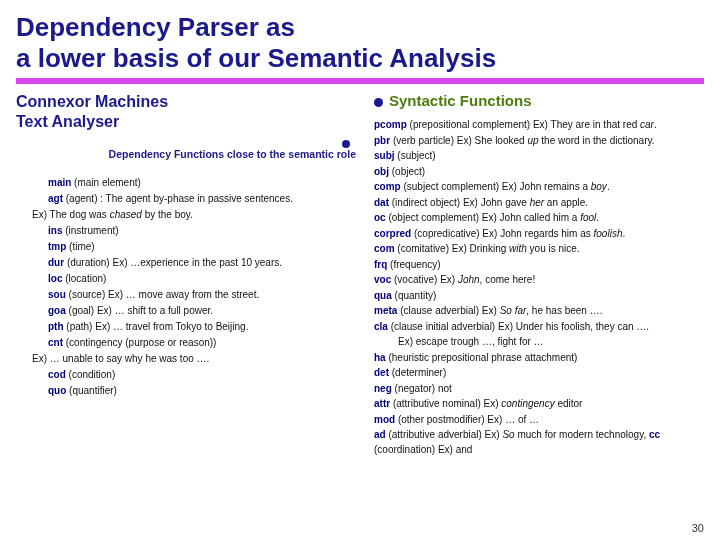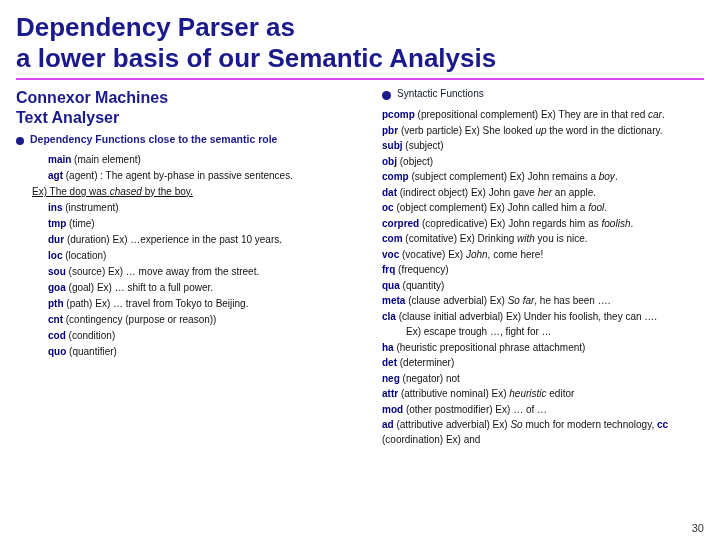--- a/index.html
+++ b/index.html
@@ -18,26 +18,26 @@
       position: relative;
     }
     .title {
       font-size: 26px;
       font-weight: bold;
       color: #1a1a8c;
       line-height: 1.2;
       margin-bottom: 4px;
     }
     .title-underline {
-      border-bottom: 2px solid #d946ef;
+      border-bottom: 6px solid #d946ef;
       margin-bottom: 8px;
     }
     .main-content {
       display: flex;
-      gap: 16px;
+      gap: 8px;
     }
     .left-col {
       width: 340px;
       flex-shrink: 0;
     }
     .right-col {
       flex: 1;
       padding-left: 10px;
     }
     .connexor-title {
@@ -52,44 +52,45 @@
       height: 8px;
       background: #1a1a8c;
       border-radius: 50%;
       margin-right: 6px;
       margin-top: 3px;
       flex-shrink: 0;
     }
     .dep-functions-header {
       display: flex;
       align-items: flex-end;
-      margin-bottom: 8px;
+      margin-bottom: 16px;
       margin-top: 4px;
+      flex-direction: column;
     }
     .dep-functions-text {
       font-size: 10.5px;
       font-weight: bold;
       color: #1a1a8c;
     }
     .entry {
       margin-bottom: 2px;
       line-height: 1.4;
       color: #111;
       font-size: 10px;
     }
     .entry-key {
       font-weight: bold;
       color: #000080;
       padding-left: 32px;
     }
     .italic { }
     .syntactic-title {
-      font-size: 10px;
-      font-weight: normal;
-      color: #0f172a;
+      font-size: 15px;
+      font-weight: bold;
+      color: #4d7c0f;
       margin-bottom: 3px;
     }
     .syn-entry {
       font-size: 10px;
       line-height: 1.45;
       color: #111;
       margin-bottom: 1px;
     }
     .syn-key {
       font-weight: bold;
@@ -151,21 +152,21 @@
         <div class="bullet-dot"></div>
         <span class="dep-functions-text">Dependency Functions close to the semantic role</span>
       </div>
 
       <div class="entry">
         <span class="entry-key">main</span><span> (main element)</span>
       </div>
       <div class="entry">
         <span class="entry-key">agt</span><span> (agent) : The agent by-phase in passive sentences.</span>
       </div>
-      <div class="entry" style="padding-left:16px;text-decoration:underline;">
+      <div class="entry" style="padding-left:16px;">
         <span>Ex) The dog was <span style="font-style:italic">chased</span> by the boy.</span>
       </div>
       <div class="entry">
         <span class="entry-key">ins</span><span> (instrument)</span>
       </div>
       <div class="entry">
         <span class="entry-key">tmp</span><span> (time)</span>
       </div>
       <div class="entry">
         <span class="entry-key">dur</span><span> (duration)   Ex) …experience <span class="italic">in</span> the past 10 years.</span>
@@ -177,20 +178,23 @@
         <span class="entry-key">sou</span><span> (source)      Ex) … move away <span class="italic">from</span> the street.</span>
       </div>
       <div class="entry">
         <span class="entry-key">goa</span><span> (goal)         Ex) … shift <span class="italic">to</span> a full power.</span>
       </div>
       <div class="entry">
         <span class="entry-key">pth</span><span> (path)          Ex) … travel from Tokyo <span class="italic">to</span> Beijing.</span>
       </div>
       <div class="entry">
         <span class="entry-key">cnt</span><span> (contingency (purpose or reason))</span>
+      </div>
+      <div class="entry" style="padding-left:16px;">
+        <span>Ex) … unable to say <span class="italic">why</span> he was too ….</span>
       </div>
       <div class="entry">
         <span class="entry-key">cod</span><span> (condition)</span>
       </div>
       <div class="entry">
         <span class="entry-key">quo</span><span> (quantifier)</span>
       </div>
     </div>
 
     <div class="right-col">
@@ -220,24 +224,24 @@
       <div class="syn-entry">
         <span class="syn-key">oc</span><span> (object complement)    Ex) John called him a <span class="syn-ex">fool</span>.</span>
       </div>
       <div class="syn-entry">
         <span class="syn-key">corpred</span><span> (copredicative)    Ex) John regards him as <span class="syn-ex">foolish</span>.</span>
       </div>
       <div class="syn-entry">
         <span class="syn-key">com</span><span> (comitative)              Ex) Drinking <span class="syn-ex">with</span> you is nice.</span>
       </div>
       <div class="syn-entry">
+        <span class="syn-key">frq</span><span> (frequency)</span>
+      </div>
+      <div class="syn-entry">
         <span class="syn-key">voc</span><span> (vocative)                 Ex) <span class="syn-ex">John</span>, come here!</span>
-      </div>
-      <div class="syn-entry">
-        <span class="syn-key">frq</span><span> (frequency)</span>
       </div>
       <div class="syn-entry">
         <span class="syn-key">qua</span><span> (quantity)</span>
       </div>
       <div class="syn-entry">
         <span class="syn-key">meta</span><span> (clause adverbial)    Ex) <span class="syn-ex">So far</span>, he has been ….</span>
       </div>
       <div class="syn-entry">
         <span class="syn-key">cla</span><span> (clause initial adverbial)  Ex) Under his foolish, they can ….</span>
       </div>
@@ -247,21 +251,21 @@
       <div class="syn-entry">
         <span class="syn-key">ha</span><span> (heuristic prepositional phrase attachment)</span>
       </div>
       <div class="syn-entry">
         <span class="syn-key">det</span><span> (determiner)</span>
       </div>
       <div class="syn-entry">
         <span class="syn-key">neg</span><span> (negator)                    not</span>
       </div>
       <div class="syn-entry">
-        <span class="syn-key">attr</span><span> (attributive nominal)   Ex) <span class="syn-ex">heuristic</span> editor</span>
+        <span class="syn-key">attr</span><span> (attributive nominal)   Ex) <span class="syn-ex">contingency</span> editor</span>
       </div>
       <div class="syn-entry">
         <span class="syn-key">mod</span><span> (other postmodifier)     Ex) … of …</span>
       </div>
       <div class="syn-entry">
         <span class="syn-key">ad</span><span> (attributive adverbial)   Ex) <span class="syn-ex">So</span> much for modern technology, <span class="syn-key">cc</span> (coordination)                 Ex) and</span>
       </div>
     </div>
   </div>
 

